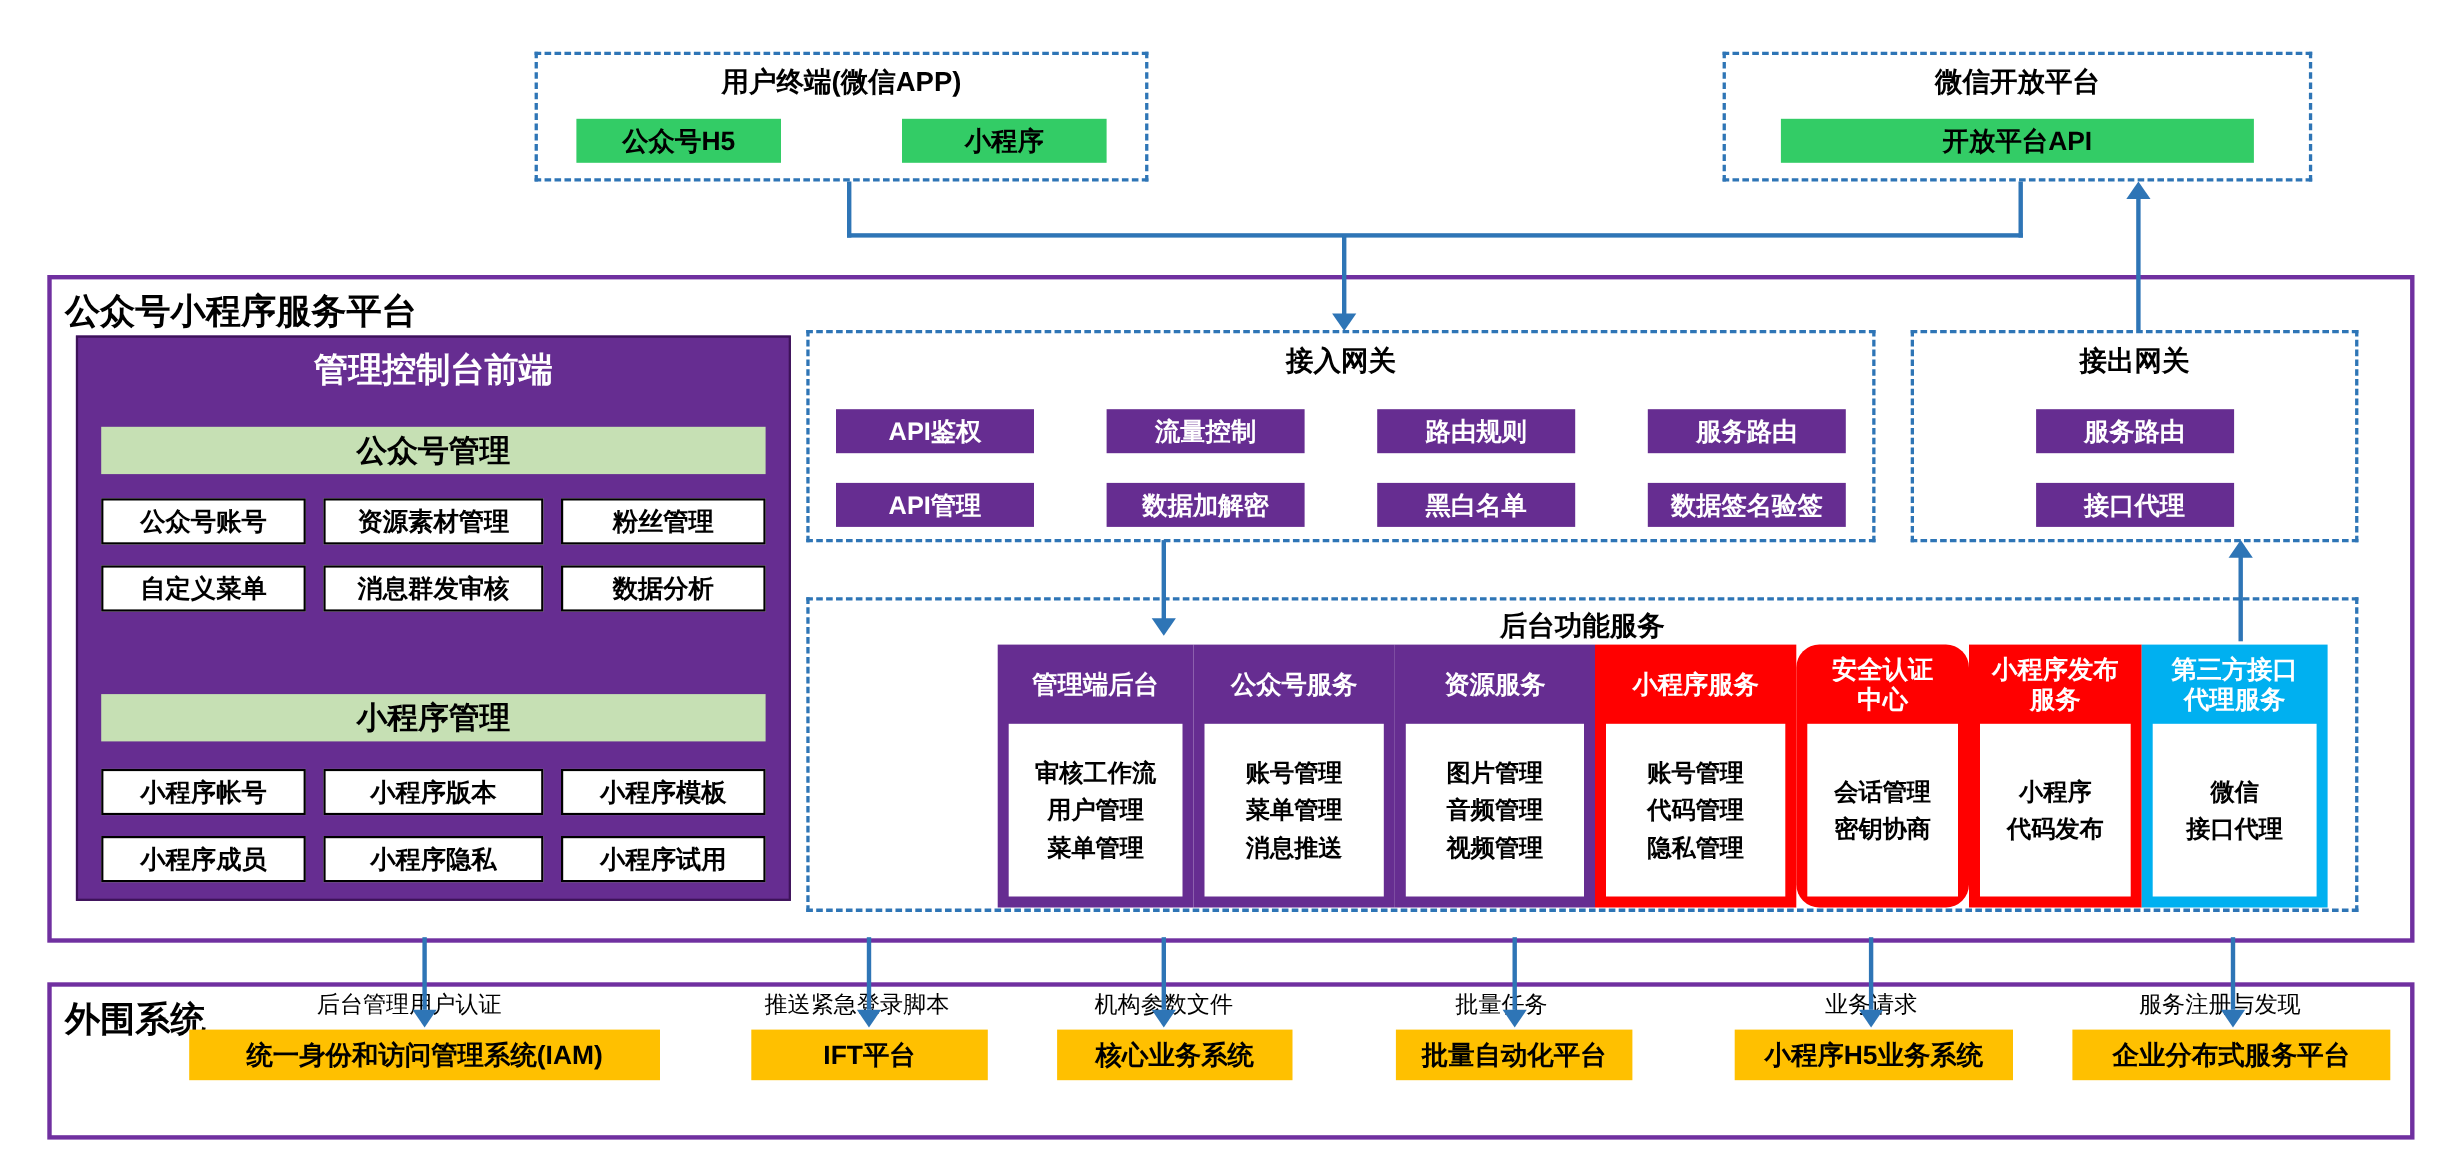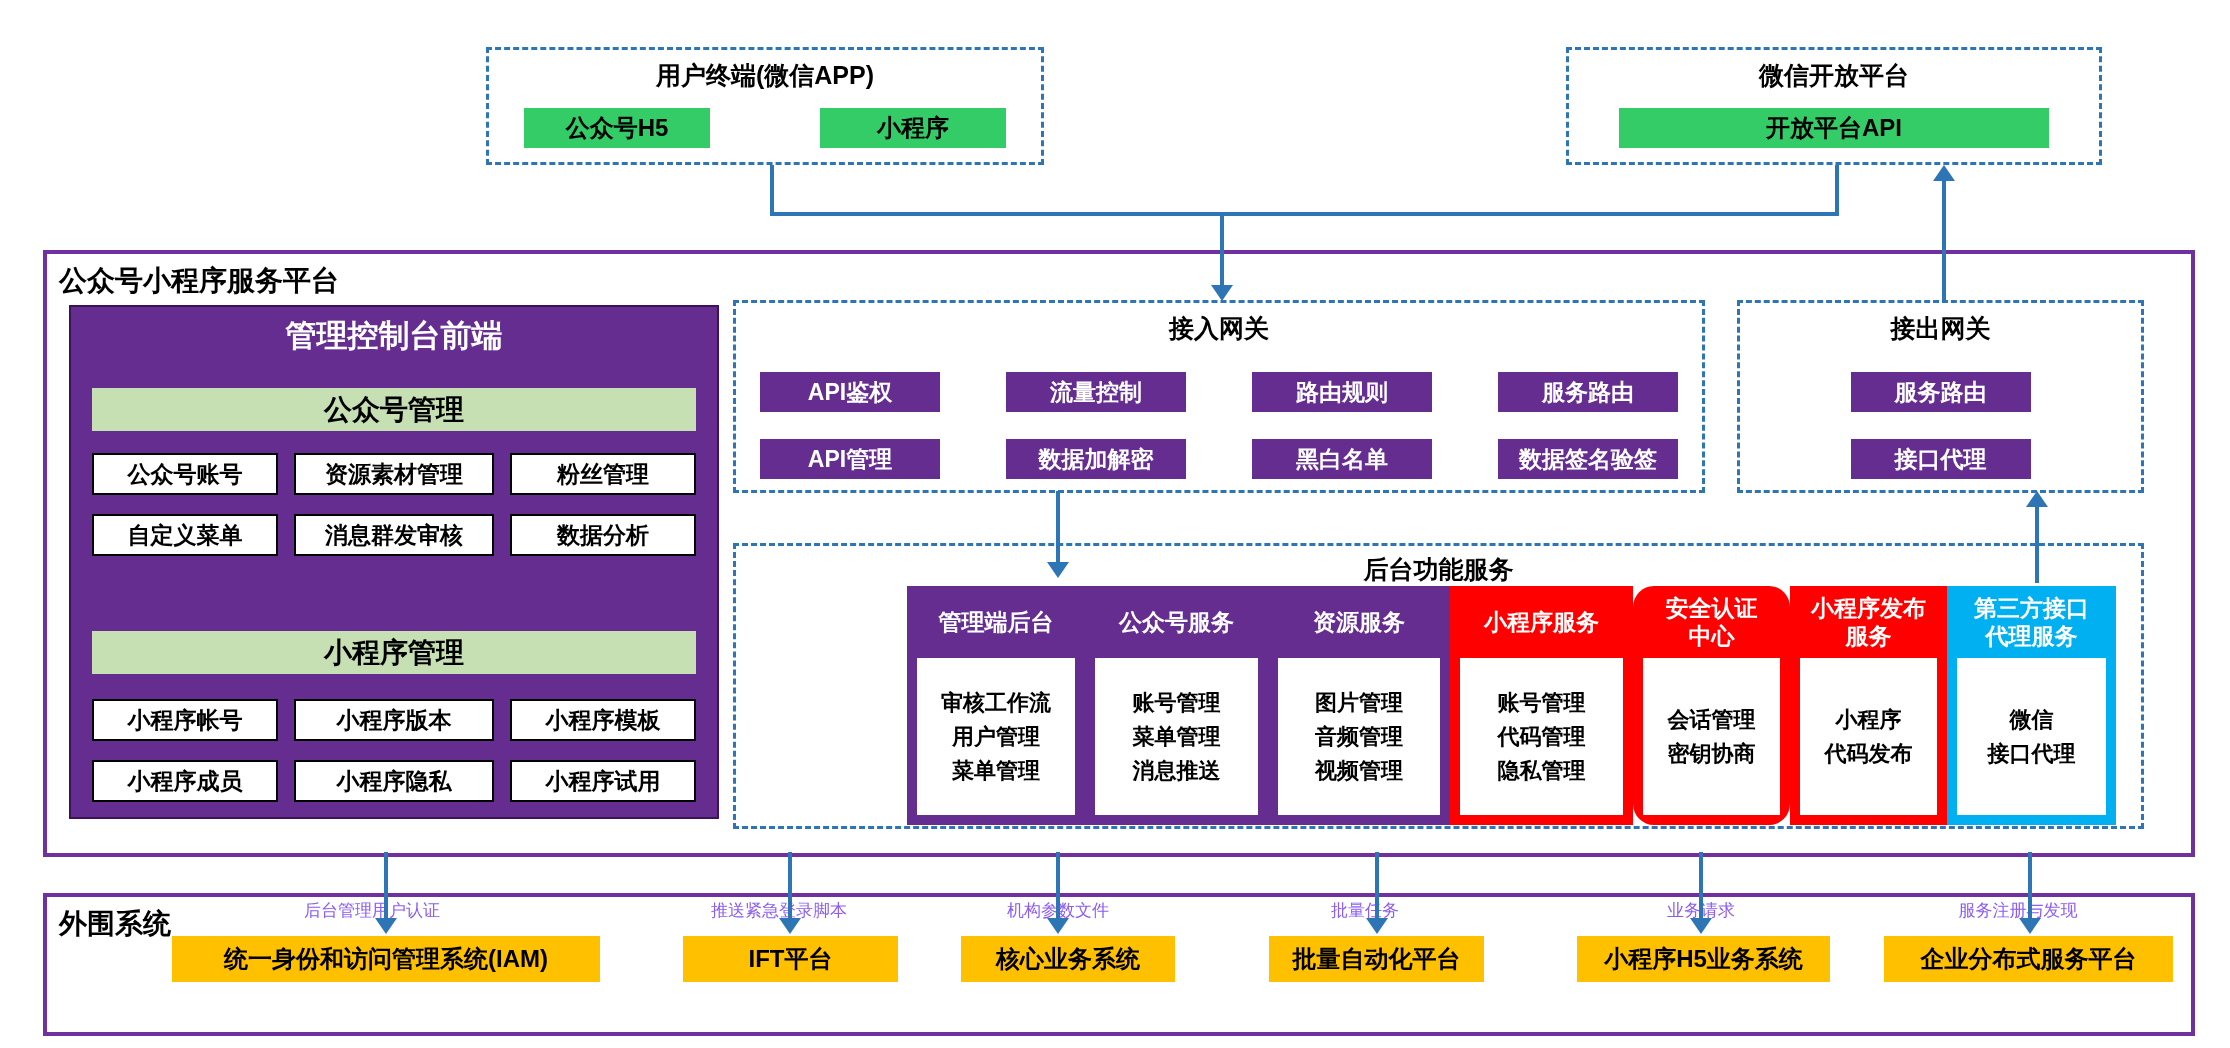--- a/index.html
+++ b/index.html
@@ -2,21 +2,21 @@
 <html><head>
 <meta charset="utf-8">
 <style>
   * { box-sizing: border-box; margin: 0; padding: 0; }
   html,body { background:#fff; font-family:"Liberation Sans","DejaVu Sans",sans-serif; }
   .canvas { position:relative; width:2230px; height:1048px; background:#fff; overflow:hidden; }
 
   .dashed-box { position:absolute; border:3px dashed #2E75B6; background:#fff; }
   .solid-box  { position:absolute; border:4px solid #7030A0; }
   .box-title  { text-align:center; font-weight:bold; color:#000; font-size:25px; margin-top:8px; line-height:34px; }
-  .corner-label { position:absolute; left:12px; top:8px; font-weight:bold; font-size:28px; color:#000; }
+  .corner-label { position:absolute; left:12px; top:8px; font-weight:bold; font-size:32px; color:#000; }
 
   .btn-row { display:flex; justify-content:center; gap:110px; margin-top:16px; }
   .green-btn { background:#33CC66; color:#000; font-weight:bold; font-size:24px; height:40px;
                display:flex; align-items:center; justify-content:center; }
   .purple-btn { background:#662D91; color:#fff; font-weight:bold; font-size:23px; height:40px;
                display:flex; align-items:center; justify-content:center; }
   .white-btn { background:#fff; border:2px solid #000; color:#000; font-weight:bold; font-size:23px;
                height:42px; display:flex; align-items:center; justify-content:center; }
 
   .purple-panel { position:absolute; background:#662D91; border:2px solid #3d1259; padding:0 21px; }
@@ -35,21 +35,21 @@
   .bs-col.red    { background:#FF0000; }
   .bs-col.cyan   { background:#00B0F0; }
   .bs-title { color:#fff; font-weight:bold; font-size:23px; text-align:center; white-space:pre-line;
               min-height:72px; display:flex; align-items:center; justify-content:center; line-height:28px; padding:0 4px; }
   .bs-body { flex:1; background:#fff; margin:0 10px 10px; display:flex; flex-direction:column;
              align-items:center; justify-content:center; gap:5px; }
   .bs-item { font-size:22px; font-weight:bold; color:#000; line-height:29px; }
 
   .orange-btn { position:absolute; top:936px; height:46px; background:#FFC000; color:#000; font-weight:bold;
                 font-size:24px; display:flex; align-items:center; justify-content:center; }
-  .flow-label { position:absolute; top:899px; transform:translateX(-50%); font-size:17px; color:#8b5cf6; white-space:nowrap; }
+  .flow-label { position:absolute; top:899px; transform:translateX(-50%); font-size:21px; color:#000000; white-space:nowrap; }
 
   .vline { position:absolute; width:4px; background:#2E75B6; }
   .hline { position:absolute; height:4px; background:#2E75B6; }
   .arr-down { position:absolute; width:0; height:0; border-left:11px solid transparent;
               border-right:11px solid transparent; border-top:16px solid #2E75B6; }
   .arr-up { position:absolute; width:0; height:0; border-left:11px solid transparent;
             border-right:11px solid transparent; border-bottom:16px solid #2E75B6; }
 </style>
 </head>
 <body>

